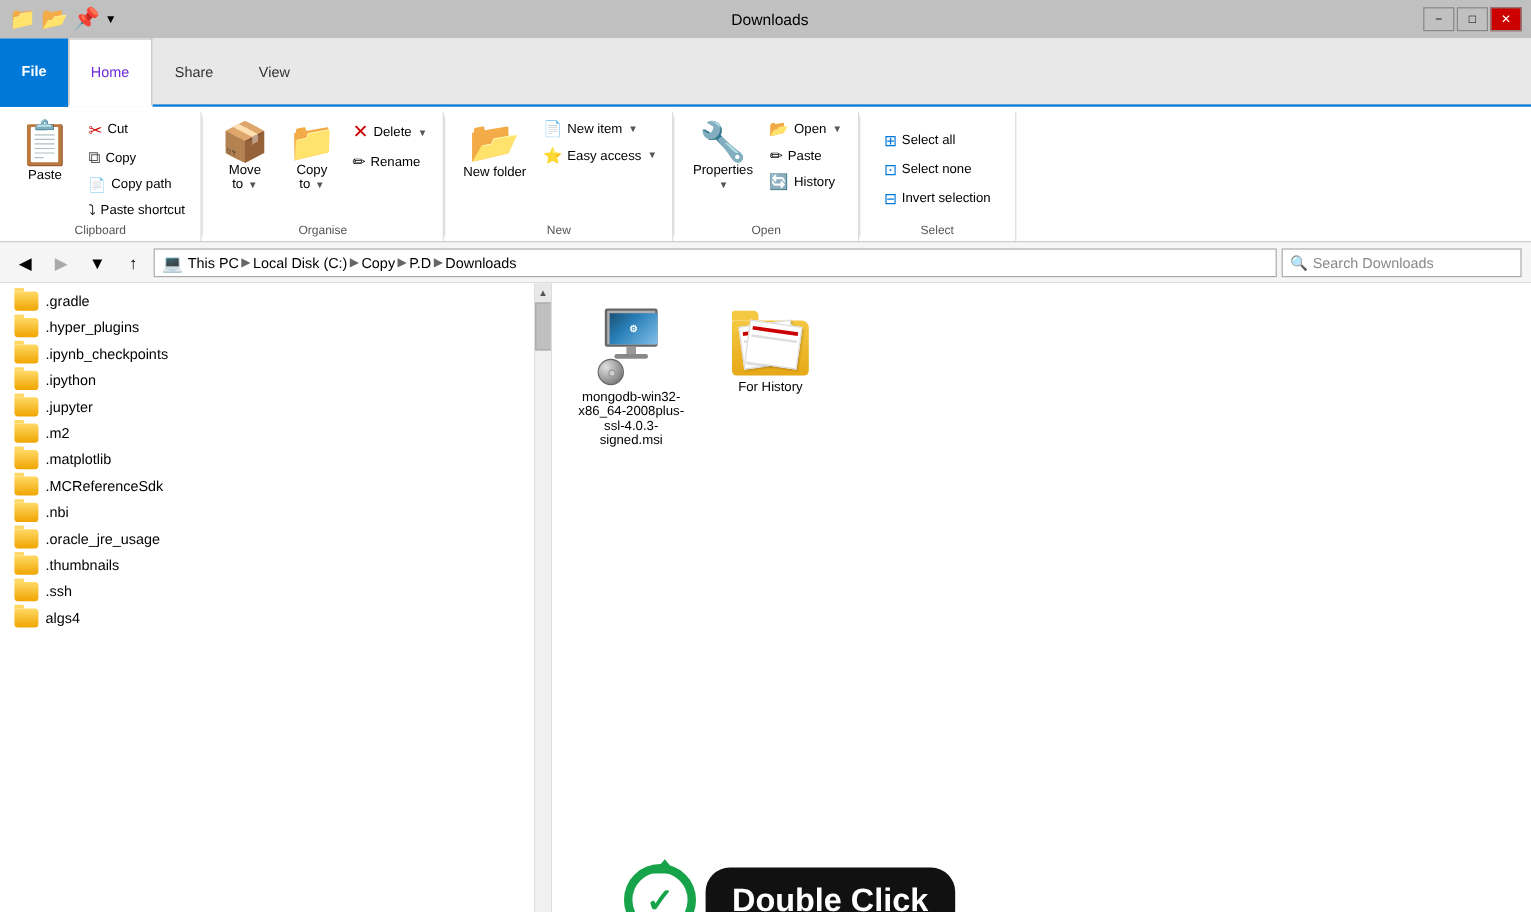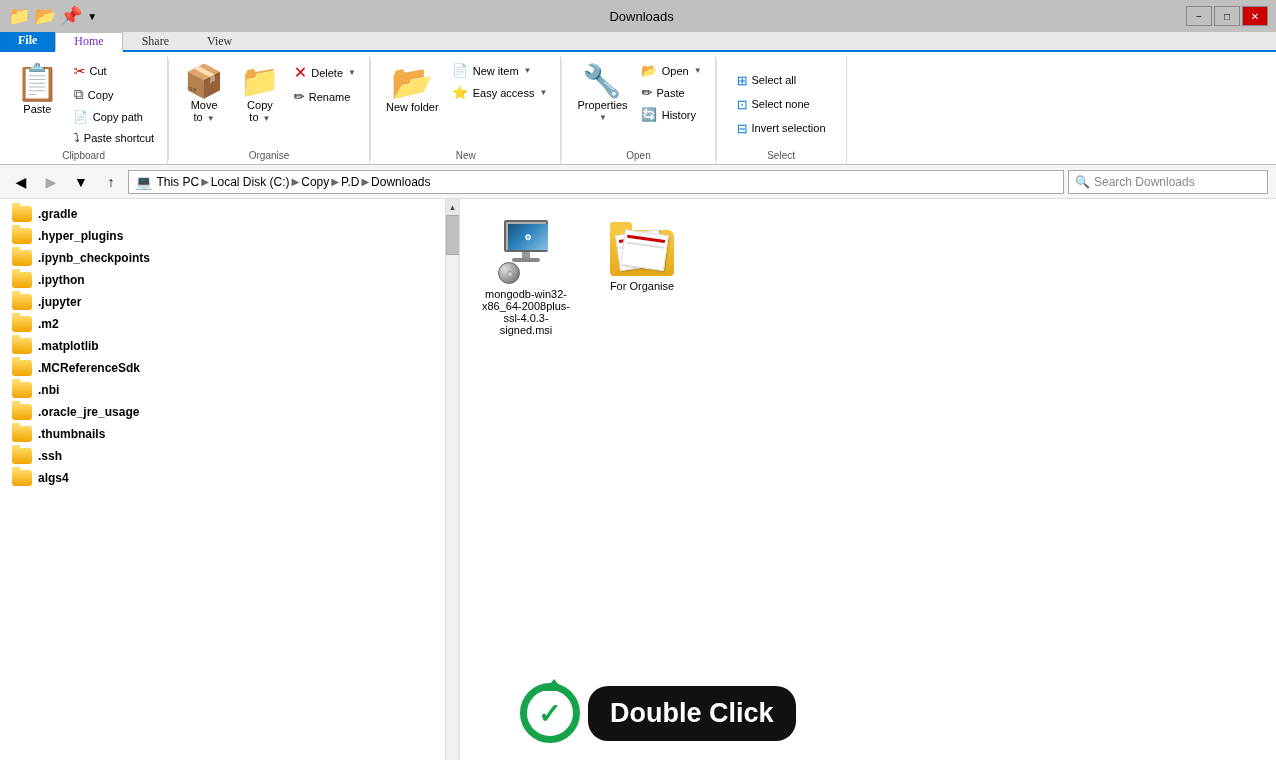--- a/index.html
+++ b/index.html
@@ -34,27 +34,26 @@
     }
 
     
     .ribbon-tabs {
       display: flex;
       background: #e8e8e8;
       border-bottom: 2px solid #0078d7;
       padding-left: 0;
     }
     .ribbon-tab {
-      padding: 1px 18px;
+      padding: 20px 18px;
       font-size: 12px;
       cursor: pointer;
       color: #333;
       border: 1px solid transparent;
       margin-bottom: -2px;
-      font-family: Liberation Serif, serif;
     }
     .ribbon-tab.active {
       background: #fff;
       color: #6d28d9;
       border: 1px solid #c0c0c0;
       border-bottom: 2px solid #fff;
       font-weight: normal;
     }
     .ribbon-tab.file-tab {
       background: #0078d7;
@@ -198,21 +197,20 @@
       overflow-y: auto;
       padding: 4px 0;
     }
     .sidebar-item {
       display: flex;
       align-items: center;
       gap: 6px;
       padding: 3px 12px;
       cursor: pointer;
       white-space: nowrap;
-      font-weight: bold;
     }
     .folder-icon {
       width: 20px; height: 16px;
       background: linear-gradient(to bottom, #ffd966, #f0a500);
       border-radius: 1px 3px 3px 3px;
       position: relative;
       display: inline-block;
       flex-shrink: 0;
     }
     .folder-icon::before {
@@ -626,21 +624,21 @@
 
         <div style="position:absolute; bottom:8px; left:10px; width:44px; height:36px; background:#fff; border:1px solid #ddd; transform:rotate(-8deg); transform-origin:bottom center; box-shadow:1px 1px 2px rgba(0,0,0,0.2);">
           <div style="margin:4px 2px; height:3px; background:#c00;"></div>
           <div style="margin:2px 2px; height:2px; background:#ddd;"></div>
         </div>
         <div style="position:absolute; bottom:8px; left:10px; width:44px; height:36px; background:#fff; border:1px solid #ddd; transform:rotate(8deg); transform-origin:bottom center; box-shadow:1px 1px 2px rgba(0,0,0,0.2);">
           <div style="margin:4px 2px; height:3px; background:#c00;"></div>
           <div style="margin:2px 2px; height:2px; background:#ddd;"></div>
         </div>
       </div>
-      <div class="file-item-name">For Organise</div>
+      <div class="file-item-name">For History</div>
     </div>
   </div>
 
   <div class="double-click-overlay">
     <div class="double-click-badge">
       <div class="double-click-badge-inner">
         <span class="checkmark">✓</span>
       </div>
     </div>
     <div class="double-click-label">Double Click</div>

